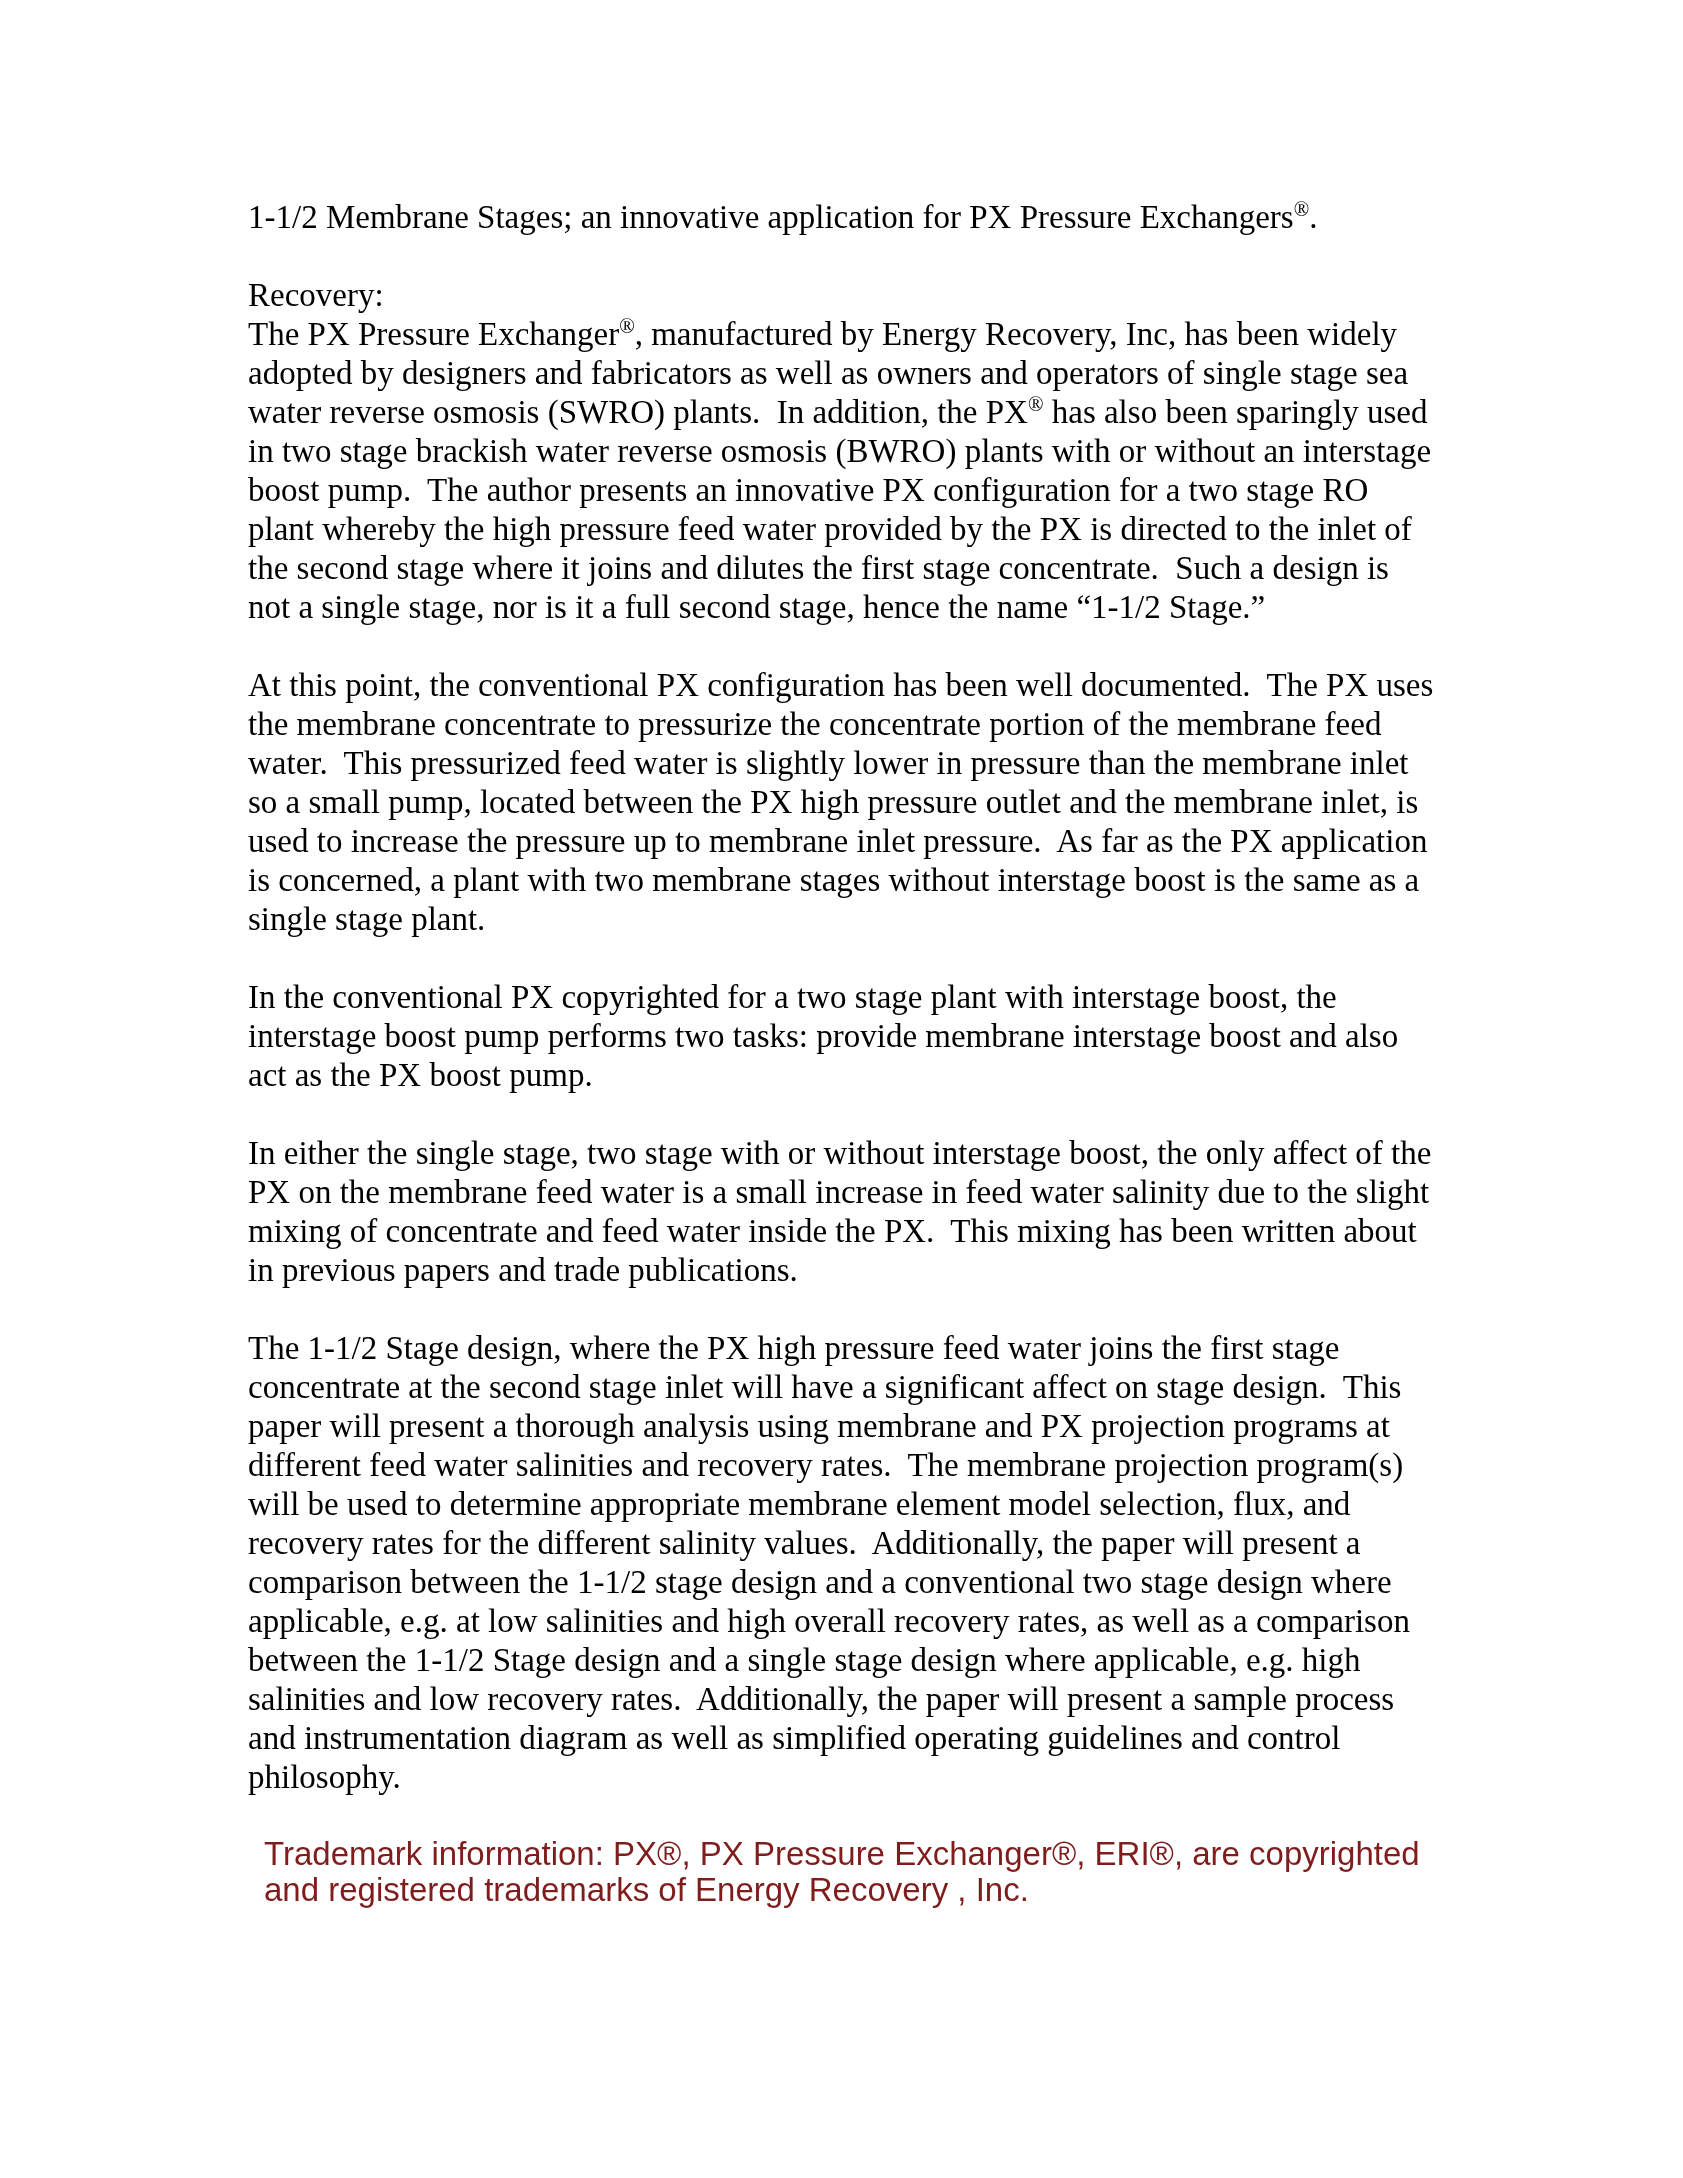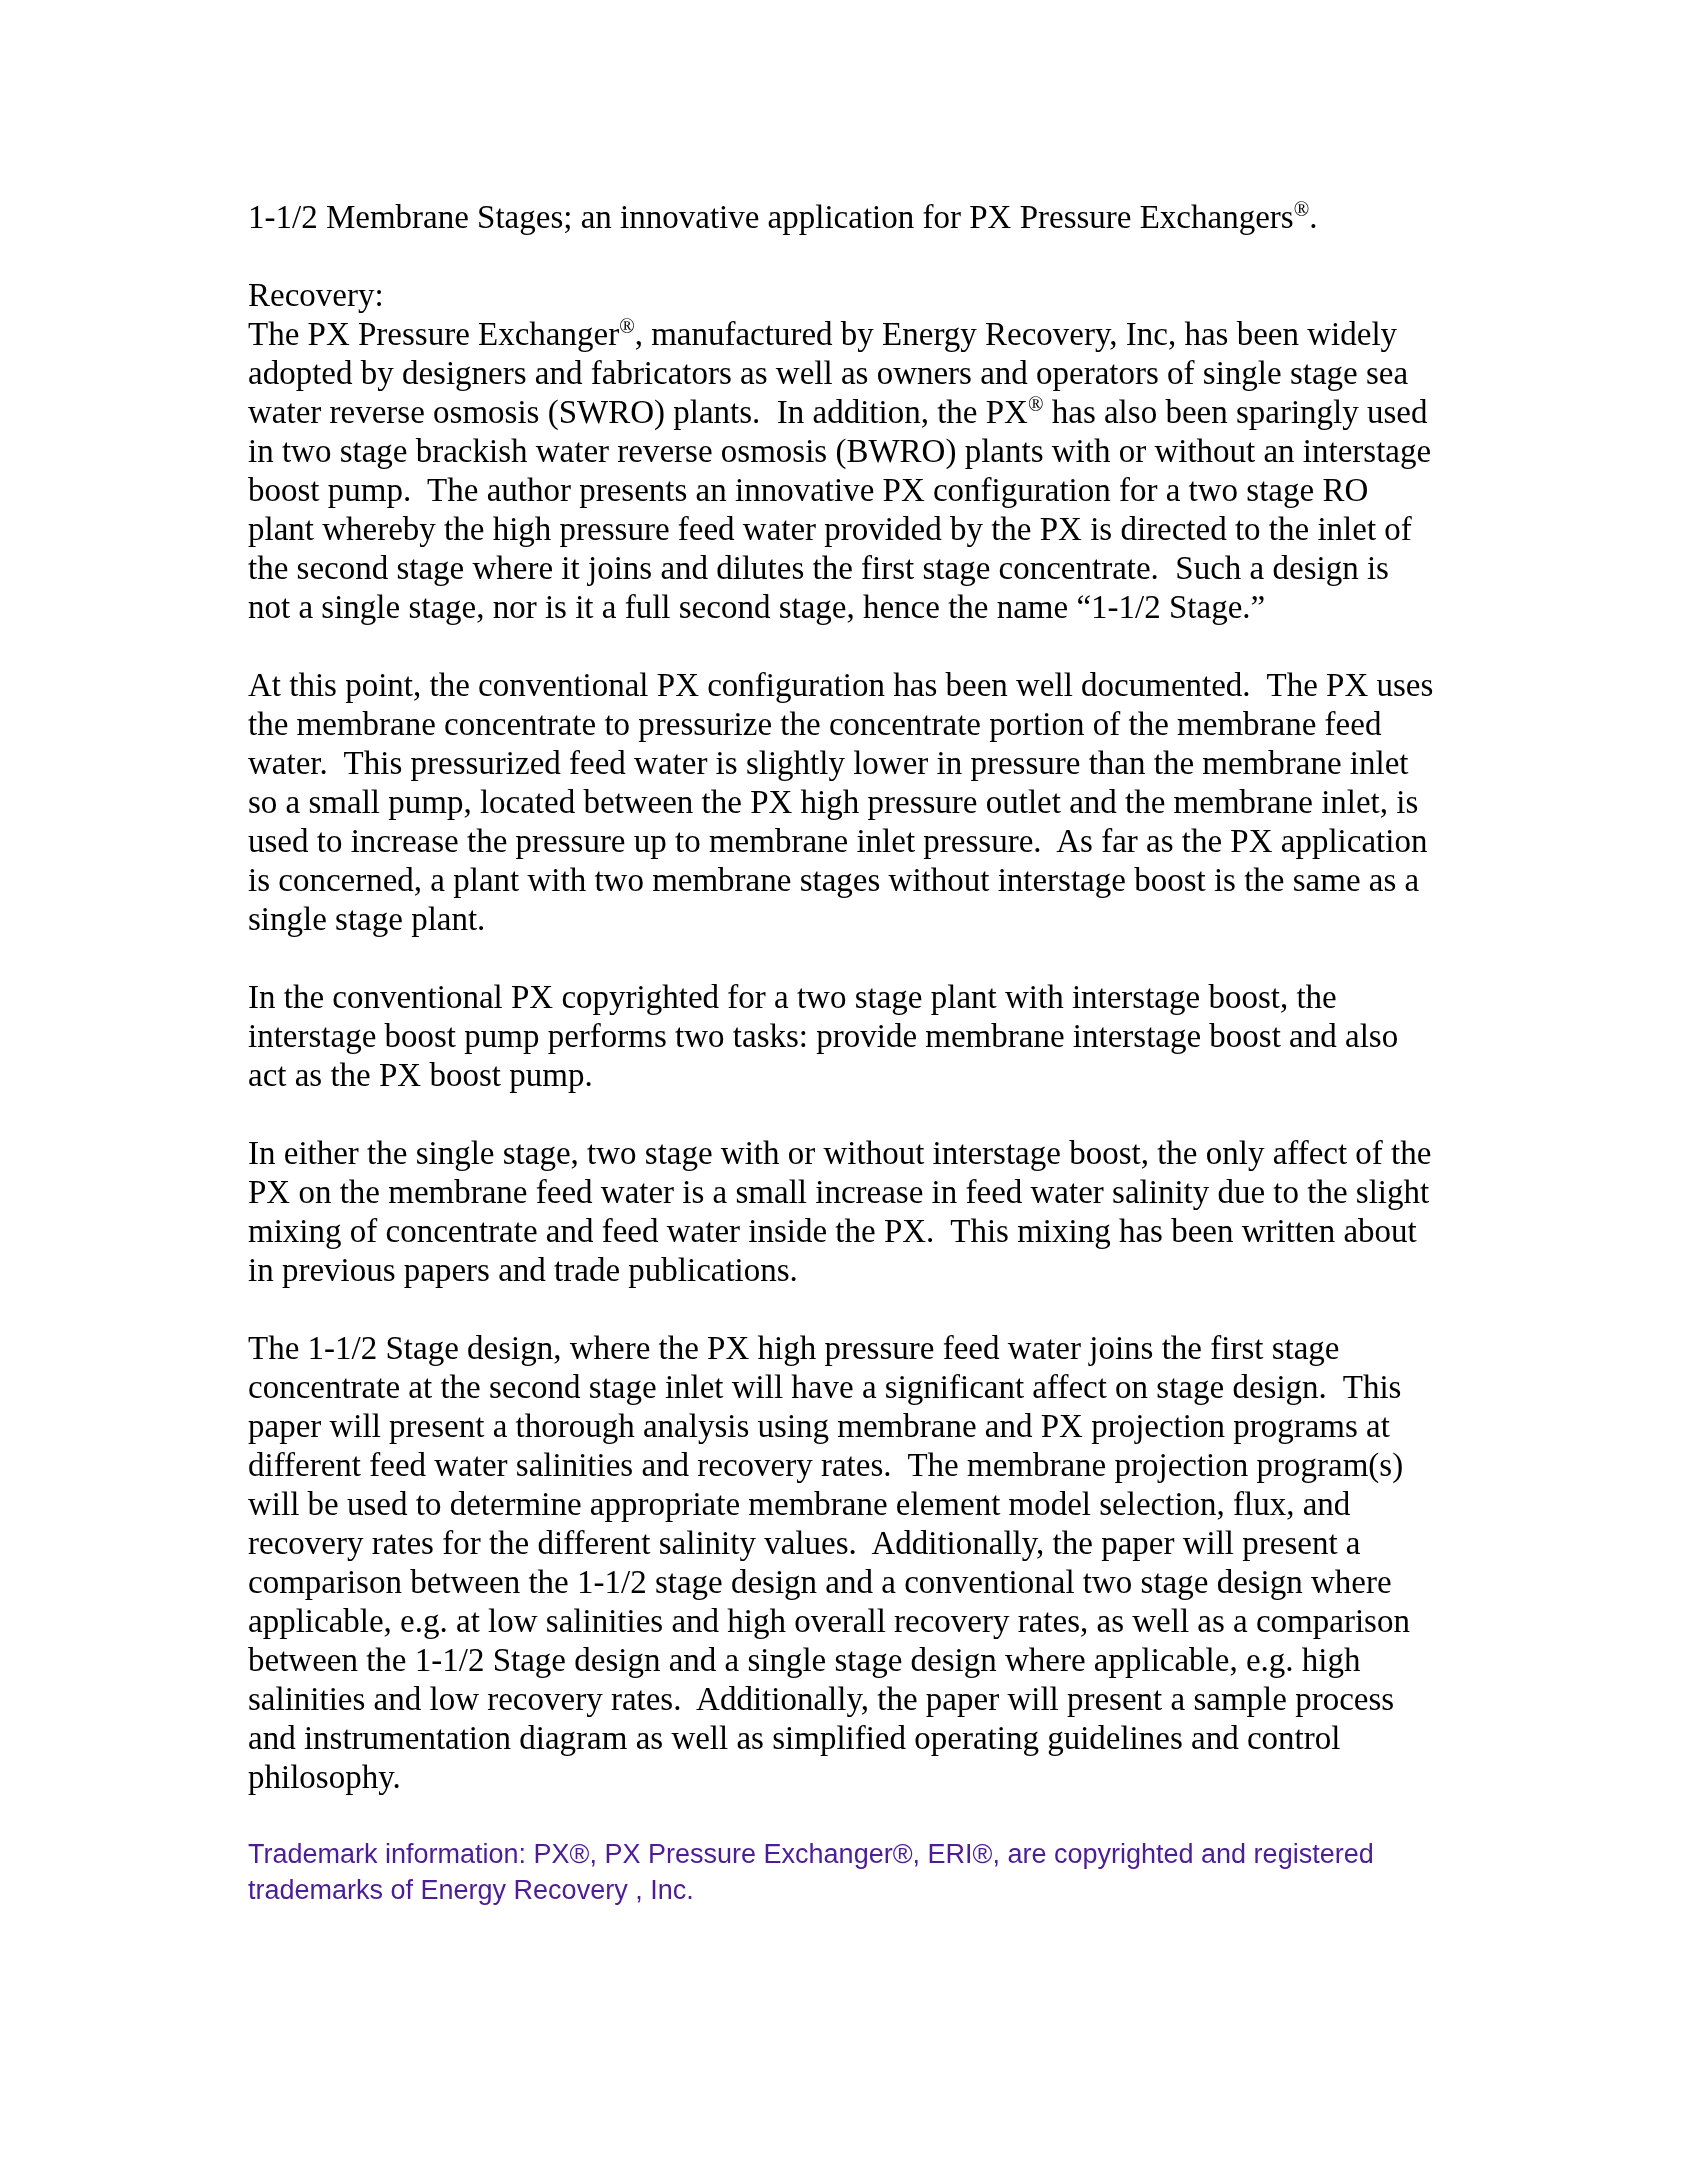--- a/index.html
+++ b/index.html
@@ -18,25 +18,25 @@
     line-height: 39px;
     color: #000000;
     width: 1188px;
   }
   .title-par { margin: 0 0 39px 0; white-space: pre-wrap; }
   .abstract-label { margin: 0; white-space: pre-wrap; }
   .body-par { margin: 0 0 39px 0; white-space: pre-wrap; }
   sup { font-size: 0.62em; line-height: 0; vertical-align: super; }
   .footer {
     font-family: "Liberation Sans", "DejaVu Sans", sans-serif;
-    font-size: 27px;
+    font-size: 33px;
     line-height: 36px;
-    margin: 0;
+    margin: 16px;
     white-space: pre-wrap;
-    color: #4c1d95;
+    color: #7f1d1d;
   }
 </style>
 </head>
 <body>
 
 <div class="page">
   <div class="doc">
     <p class="title-par">1-1/2 Membrane Stages; an innovative application for PX Pressure Exchangers<sup>®</sup>.</p>
     <p class="abstract-label">Recovery:</p>
     <div>

